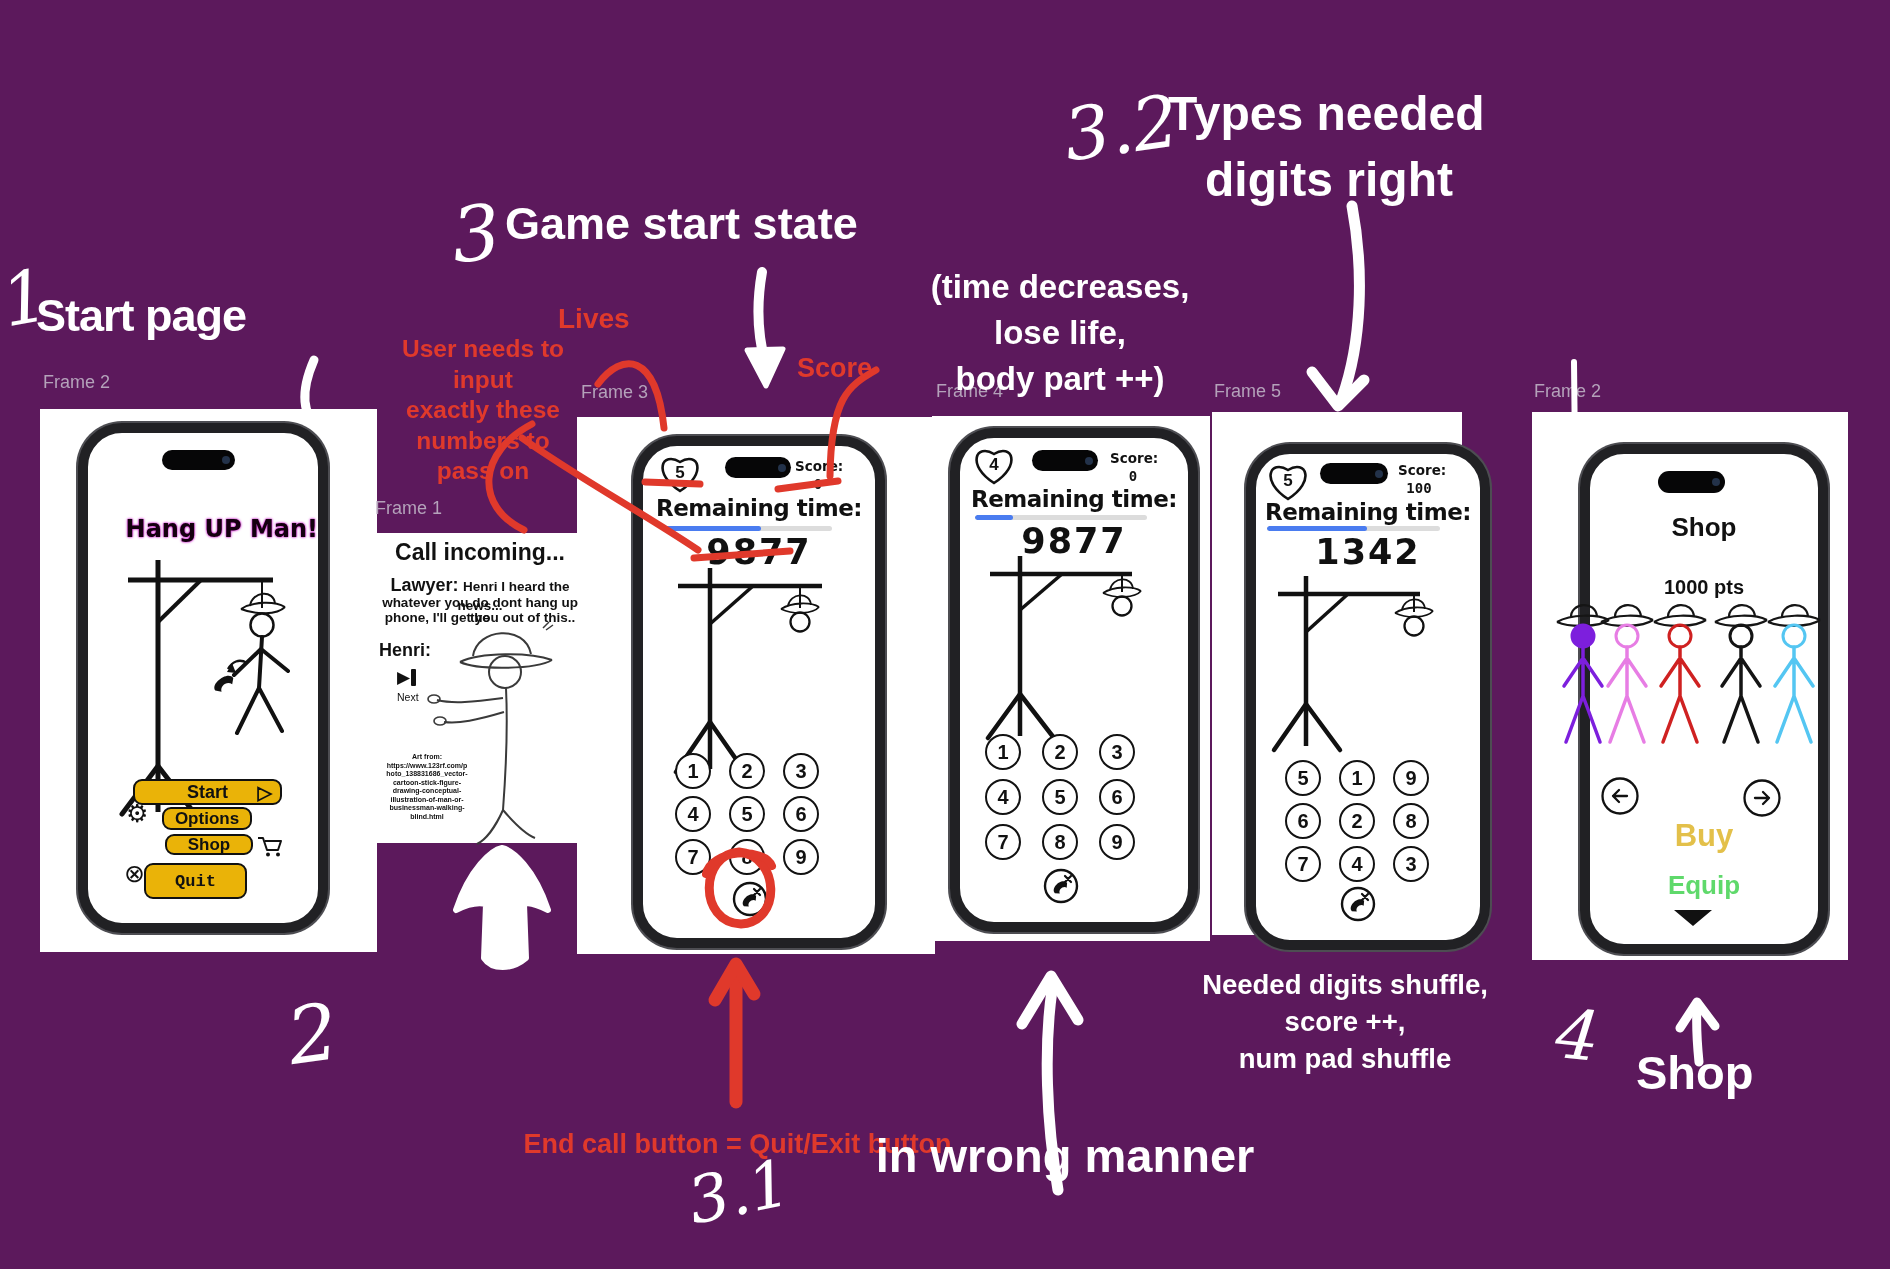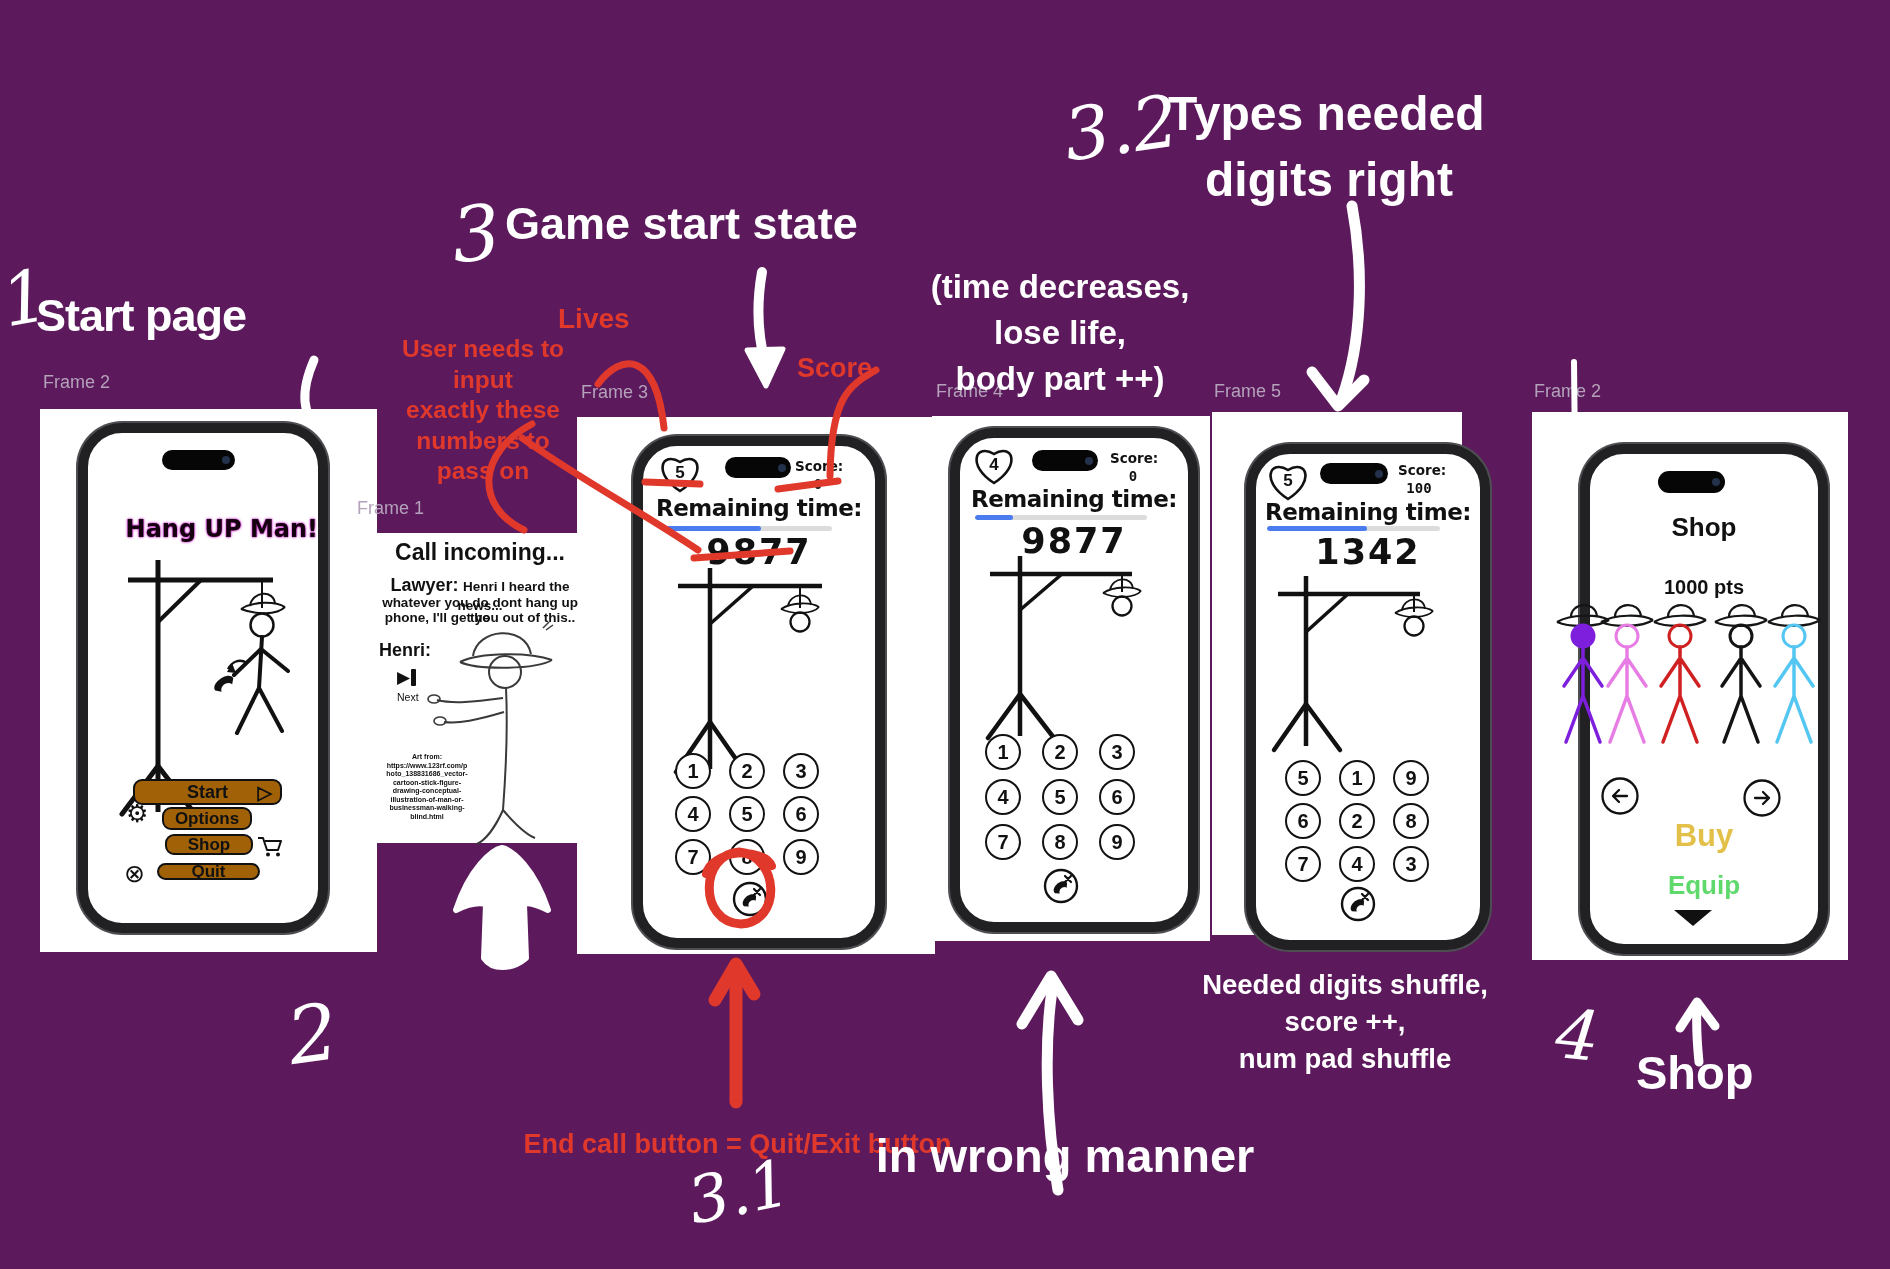--- a/index.html
+++ b/index.html
@@ -11,21 +11,21 @@
   .phone{position:absolute;background:#fff;border:10px solid #212124;border-radius:44px;
     box-shadow:0 0 0 2px #4d4d52;z-index:3;}
   .island{position:absolute;background:#060607;border-radius:12px;}
   .cam{position:absolute;right:5px;top:50%;transform:translateY(-50%);width:8px;height:8px;
     border-radius:50%;background:#23324a;}
   .ptitle{position:absolute;left:0;width:100%;text-align:center;font-weight:800;font-size:24px;
     color:#14000f;text-shadow:0 0 3px #d445d4,0 0 2px #d445d4,0 0 1px #d445d4;
     font-family:"DejaVu Sans",sans-serif;}
   .mbtn{position:absolute;border:2.4px solid #111;border-radius:9px;display:flex;
     align-items:center;justify-content:center;font-weight:700;font-size:18px;color:#111;
-    background:#a16207;box-sizing:border-box;}
+    background:#eab308;box-sizing:border-box;}
   .scorelbl{font-size:13.5px;font-weight:800;color:#111;font-family:"DejaVu Sans",sans-serif;}
   .scoreval{font-size:14px;font-weight:800;color:#111;text-align:center;font-family:"DejaVu Sans Mono",monospace;}
   .timelbl{font-size:23px;font-weight:800;color:#111;text-align:center;letter-spacing:-.5px;
     font-family:"DejaVu Sans",sans-serif;}
   .timeval{font-size:35px;font-weight:800;color:#111;text-align:center;letter-spacing:2px;
     font-family:"DejaVu Sans",sans-serif;}
   .bar{height:5px;background:#dcdcdc;border-radius:3px;overflow:hidden;}
   .bar .fill{height:100%;background:#4a7cf0;border-radius:3px;}
   .keypad{position:absolute;display:grid;grid-template-columns:repeat(3,36px);}
   .key{width:36px;height:36px;border:2.6px solid #121212;border-radius:50%;display:flex;
@@ -47,21 +47,21 @@
 <div id="canvas" style="background: rgb(92, 25, 92);">
 
   <div class="frame" style="left:40px;top:409px;width:337px;height:543px;"></div>
   <div class="frame" style="left:373px;top:533px;width:214px;height:310px;overflow:hidden;"></div>
   <div class="frame" style="left:577px;top:417px;width:358px;height:537px;"></div>
   <div class="frame" style="left:932px;top:416px;width:278px;height:525px;"></div>
   <div class="frame" style="left:1212px;top:412px;width:250px;height:523px;"></div>
   <div class="frame" style="left:1532px;top:412px;width:316px;height:548px;"></div>
 
   <div class="flabel" style="left:43px;top:372px;">Frame 2</div>
-  <div class="flabel" style="left:357px;top:498px;">Frame 1</div>
+  <div class="flabel" style="left:375px;top:498px;">Frame 1</div>
   <div class="flabel" style="left:581px;top:382px;">Frame 3</div>
   <div class="flabel" style="left:936px;top:381px;">Frame 4</div>
   <div class="flabel" style="left:1214px;top:381px;">Frame 5</div>
   <div class="flabel" style="left:1534px;top:381px;">Frame 2</div>
 
   <div class="phone" style="left:78px;top:423px;width:230px;height:490px;">
     <div class="island" style="left:74px;top:17px;width:73px;height:20px;">
         <span class="cam"></span>
       </div>
     <div class="ptitle" style="top:82px;text-align:right;">Hang UP Man!</div>
@@ -93,21 +93,21 @@
     </div>
     <div class="mbtn" style="left:77px;top:401px;width:88px;height:21px;font-size:17px;">
       <span>Shop</span>
     </div>
     <svg class="abs" style="left:168px;top:400px;" width="28" height="26" viewBox="0 0 28 26" fill="none">
       <path d="M2,5 H7 L11,17 H22 L25,8 H9" stroke="#111" stroke-width="2" stroke-linejoin="round"></path>
       <circle cx="12" cy="21.5" r="2" fill="#111"></circle>
         <circle cx="22" cy="21.5" r="2" fill="#111"></circle>
     </svg>
     <div class="abs" style="left:36px;top:426px;font-size:25px;color:#111;">⊗</div>
-    <div class="mbtn" style="left:69px;top:430px;width:103px;height:17px;font-size:17px;">
+    <div class="mbtn" style="left:56px;top:430px;width:103px;height:36px;font-size:17px;font-family:Liberation Mono, monospace;">
       <span>Quit</span>
     </div>
   </div>
 
   <div class="abs" style="left:373px;top:533px;width:214px;height:310px;z-index:3;">
     <div class="abs storytxt ctr" style="left:0;top:6px;width:100%;font-weight:800;font-size:23px;">Call incoming...</div>
     <div class="abs storytxt" style="left:2px;top:42px;width:210px;text-align:center;">
       <span style="font-weight:800;font-size:18px;">Lawyer:</span>
       <span style="font-weight:700;font-size:13.5px;">Henri I heard the news...</span>
     </div>

